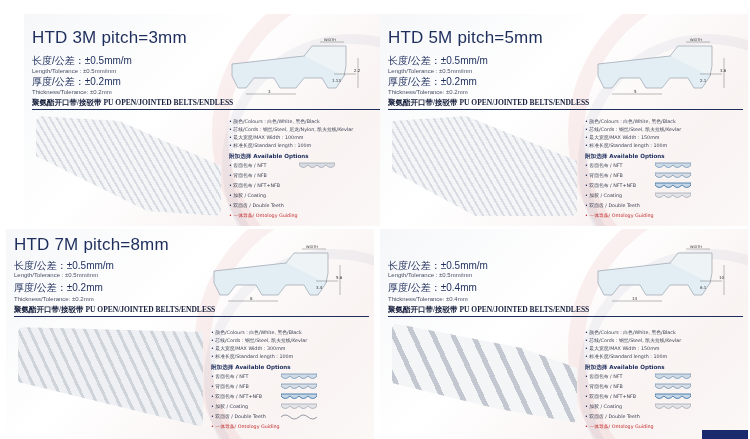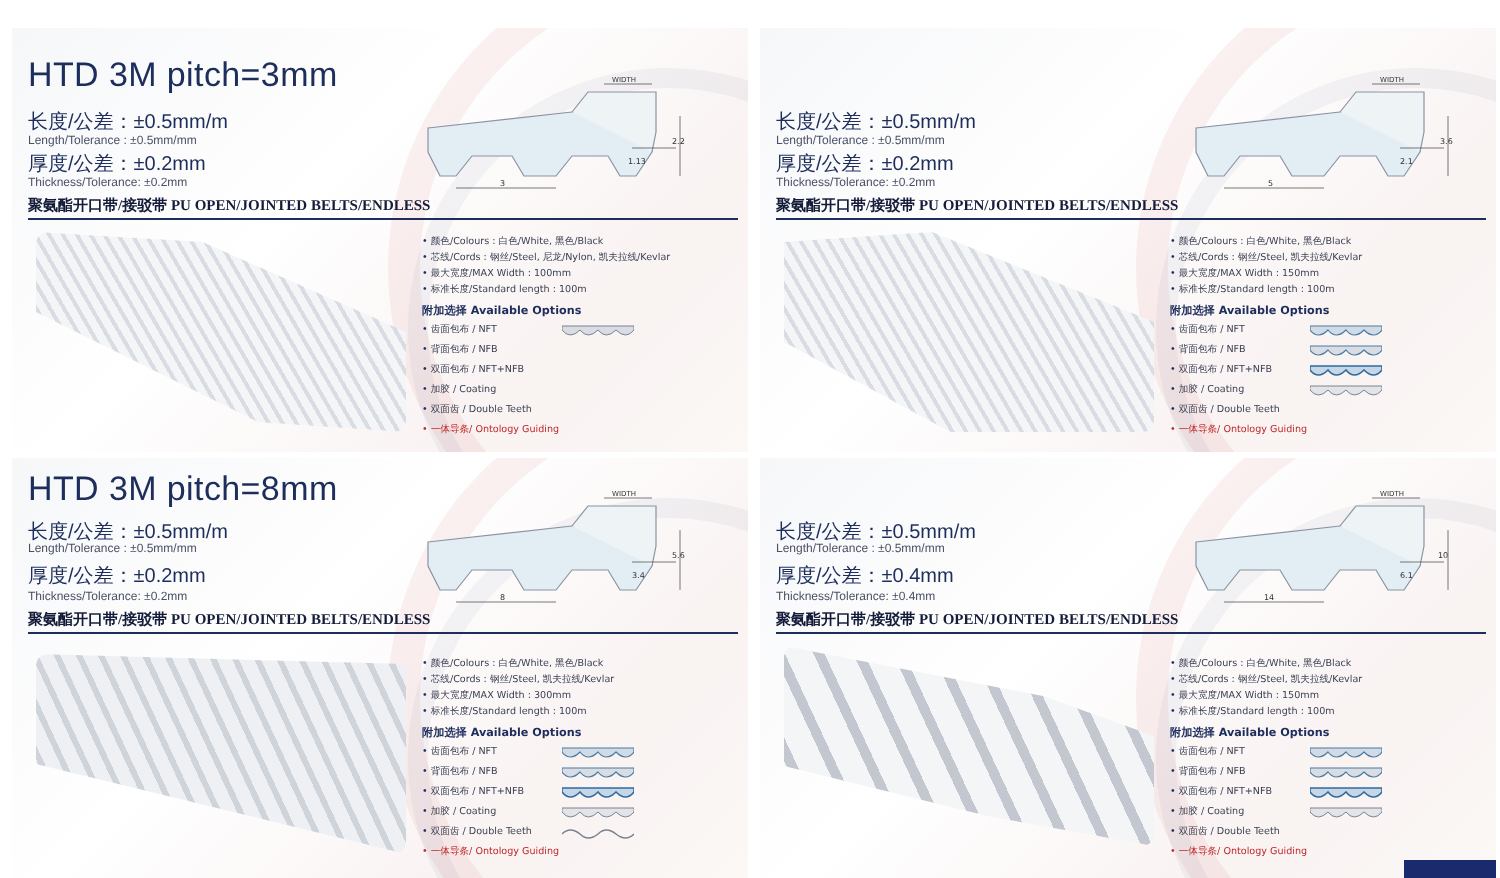--- a/index.html
+++ b/index.html
@@ -6,21 +6,21 @@
   html, body { width: 750px; height: 439px; overflow: hidden; background: #ffffff; }
   body { font-family: "DejaVu Sans", sans-serif; position: relative; }
 
   .panel {
     position: absolute;
     width: 368px;
     height: 212px;
     background: linear-gradient(135deg, #f6f7f9 0%, #ffffff 40%, #f9f3f2 75%, #fbf8f6 100%);
     overflow: hidden;
   }
-  .panel.p1 { left: 6px;  top: 14px; }
+  .panel.p1 { left: 24px;  top: 14px; }
   .panel.p2 { left: 380px; top: 14px; }
   .panel.p3 { left: 6px;  top: 229px; height: 210px; }
   .panel.p4 { left: 380px; top: 229px; height: 210px; }
 
   
   .swirl {
     position: absolute; border-radius: 50%;
     border: 16px solid rgba(200, 60, 50, 0.07);
     width: 320px; height: 320px; right: -140px; top: -40px;
   }
@@ -118,20 +118,21 @@
     <div class="opt">双面包布 / NFT+NFB</div>
     <div class="opt">加胶 / Coating</div>
     <div class="opt">双面齿 / Double Teeth</div>
     <div class="opt red">一体导条/ Ontology Guiding</div>
   </div>
 </div>
 
 <div class="panel p2">
   <div class="swirl"></div>
   <div class="swirl b"></div>
+  <div class="title">HTD 5M pitch=5mm</div>
   <div class="line-cn l1">长度/公差：±0.5mm/m</div>
   <div class="line-en l2">Length/Tolerance : ±0.5mm/mm</div>
   <div class="line-cn l3">厚度/公差：±0.2mm</div>
   <div class="line-en l4">Thickness/Tolerance: ±0.2mm</div>
   <svg class="diagram" viewBox="0 0 140 62" style="left:210px;">
     <path d="M8 28 L80 20 L120 20 L120 40 L112 52 L104 52 L98 42 L80 42 L72 52 L56 52 L50 42 L30 42 L22 52 L14 52 L8 40 Z" fill="#e3eef4" stroke="#8a93a3" stroke-width="0.6"></path>
     <path d="M80 20 L88 10 L122 10 L122 30 L120 40" fill="#eef3f6" stroke="#8a93a3" stroke-width="0.6"></path>
     <line x1="96" y1="6" x2="120" y2="6" stroke="#555" stroke-width="0.4"></line>
     <text x="100" y="5" font-size="3.5" fill="#333">WIDTH</text>
     <line x1="22" y1="58" x2="72" y2="58" stroke="#555" stroke-width="0.4"></line>
@@ -170,21 +171,21 @@
         </svg>
     </div>
     <div class="opt">双面齿 / Double Teeth</div>
     <div class="opt red">一体导条/ Ontology Guiding</div>
   </div>
 </div>
 
 <div class="panel p3">
   <div class="swirl"></div>
   <div class="swirl b"></div>
-  <div class="title" style="top:6px;">HTD 3M pitch=8mm</div>
+  <div class="title" style="top:6px;">HTD 7M pitch=8mm</div>
   <div class="line-cn" style="top:30px;">长度/公差：±0.5mm/m</div>
   <div class="line-en" style="top:43px;">Length/Tolerance : ±0.5mm/mm</div>
   <div class="line-cn" style="top:52px;">厚度/公差：±0.2mm</div>
   <div class="line-en" style="top:67px;">Thickness/Tolerance: ±0.2mm</div>
   <svg class="diagram" viewBox="0 0 140 62" style="top:14px;">
     <path d="M8 28 L80 20 L120 20 L120 40 L112 52 L104 52 L98 42 L80 42 L72 52 L56 52 L50 42 L30 42 L22 52 L14 52 L8 40 Z" fill="#e3eef4" stroke="#8a93a3" stroke-width="0.6"></path>
     <path d="M80 20 L88 10 L122 10 L122 30 L120 40" fill="#eef3f6" stroke="#8a93a3" stroke-width="0.6"></path>
     <line x1="96" y1="6" x2="120" y2="6" stroke="#555" stroke-width="0.4"></line>
     <text x="100" y="5" font-size="3.5" fill="#333">WIDTH</text>
     <line x1="22" y1="58" x2="72" y2="58" stroke="#555" stroke-width="0.4"></line>

